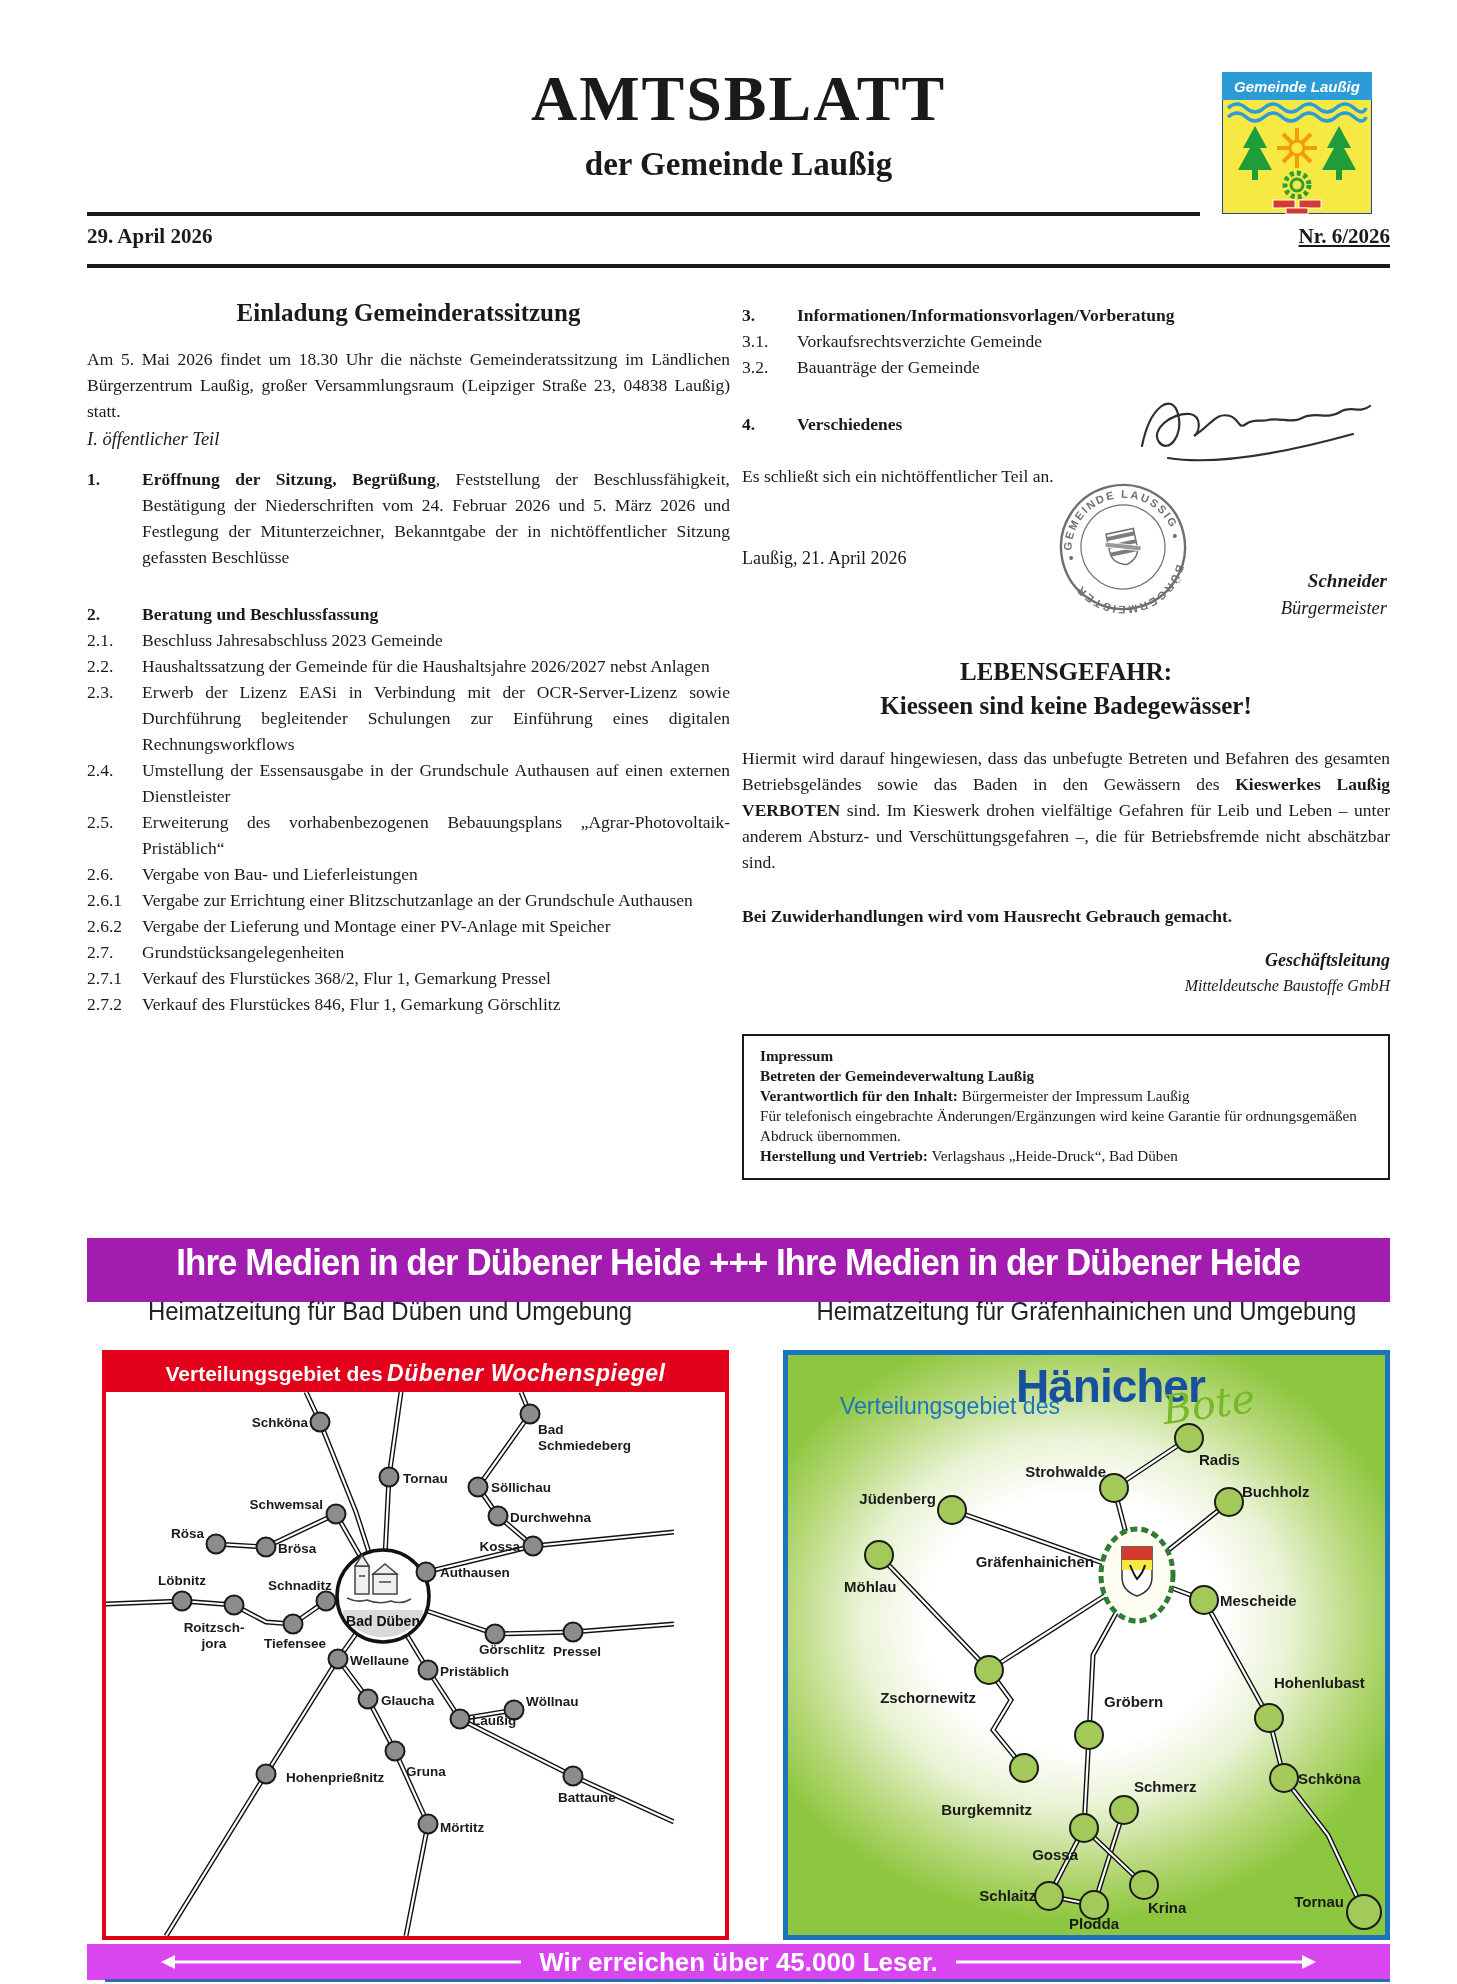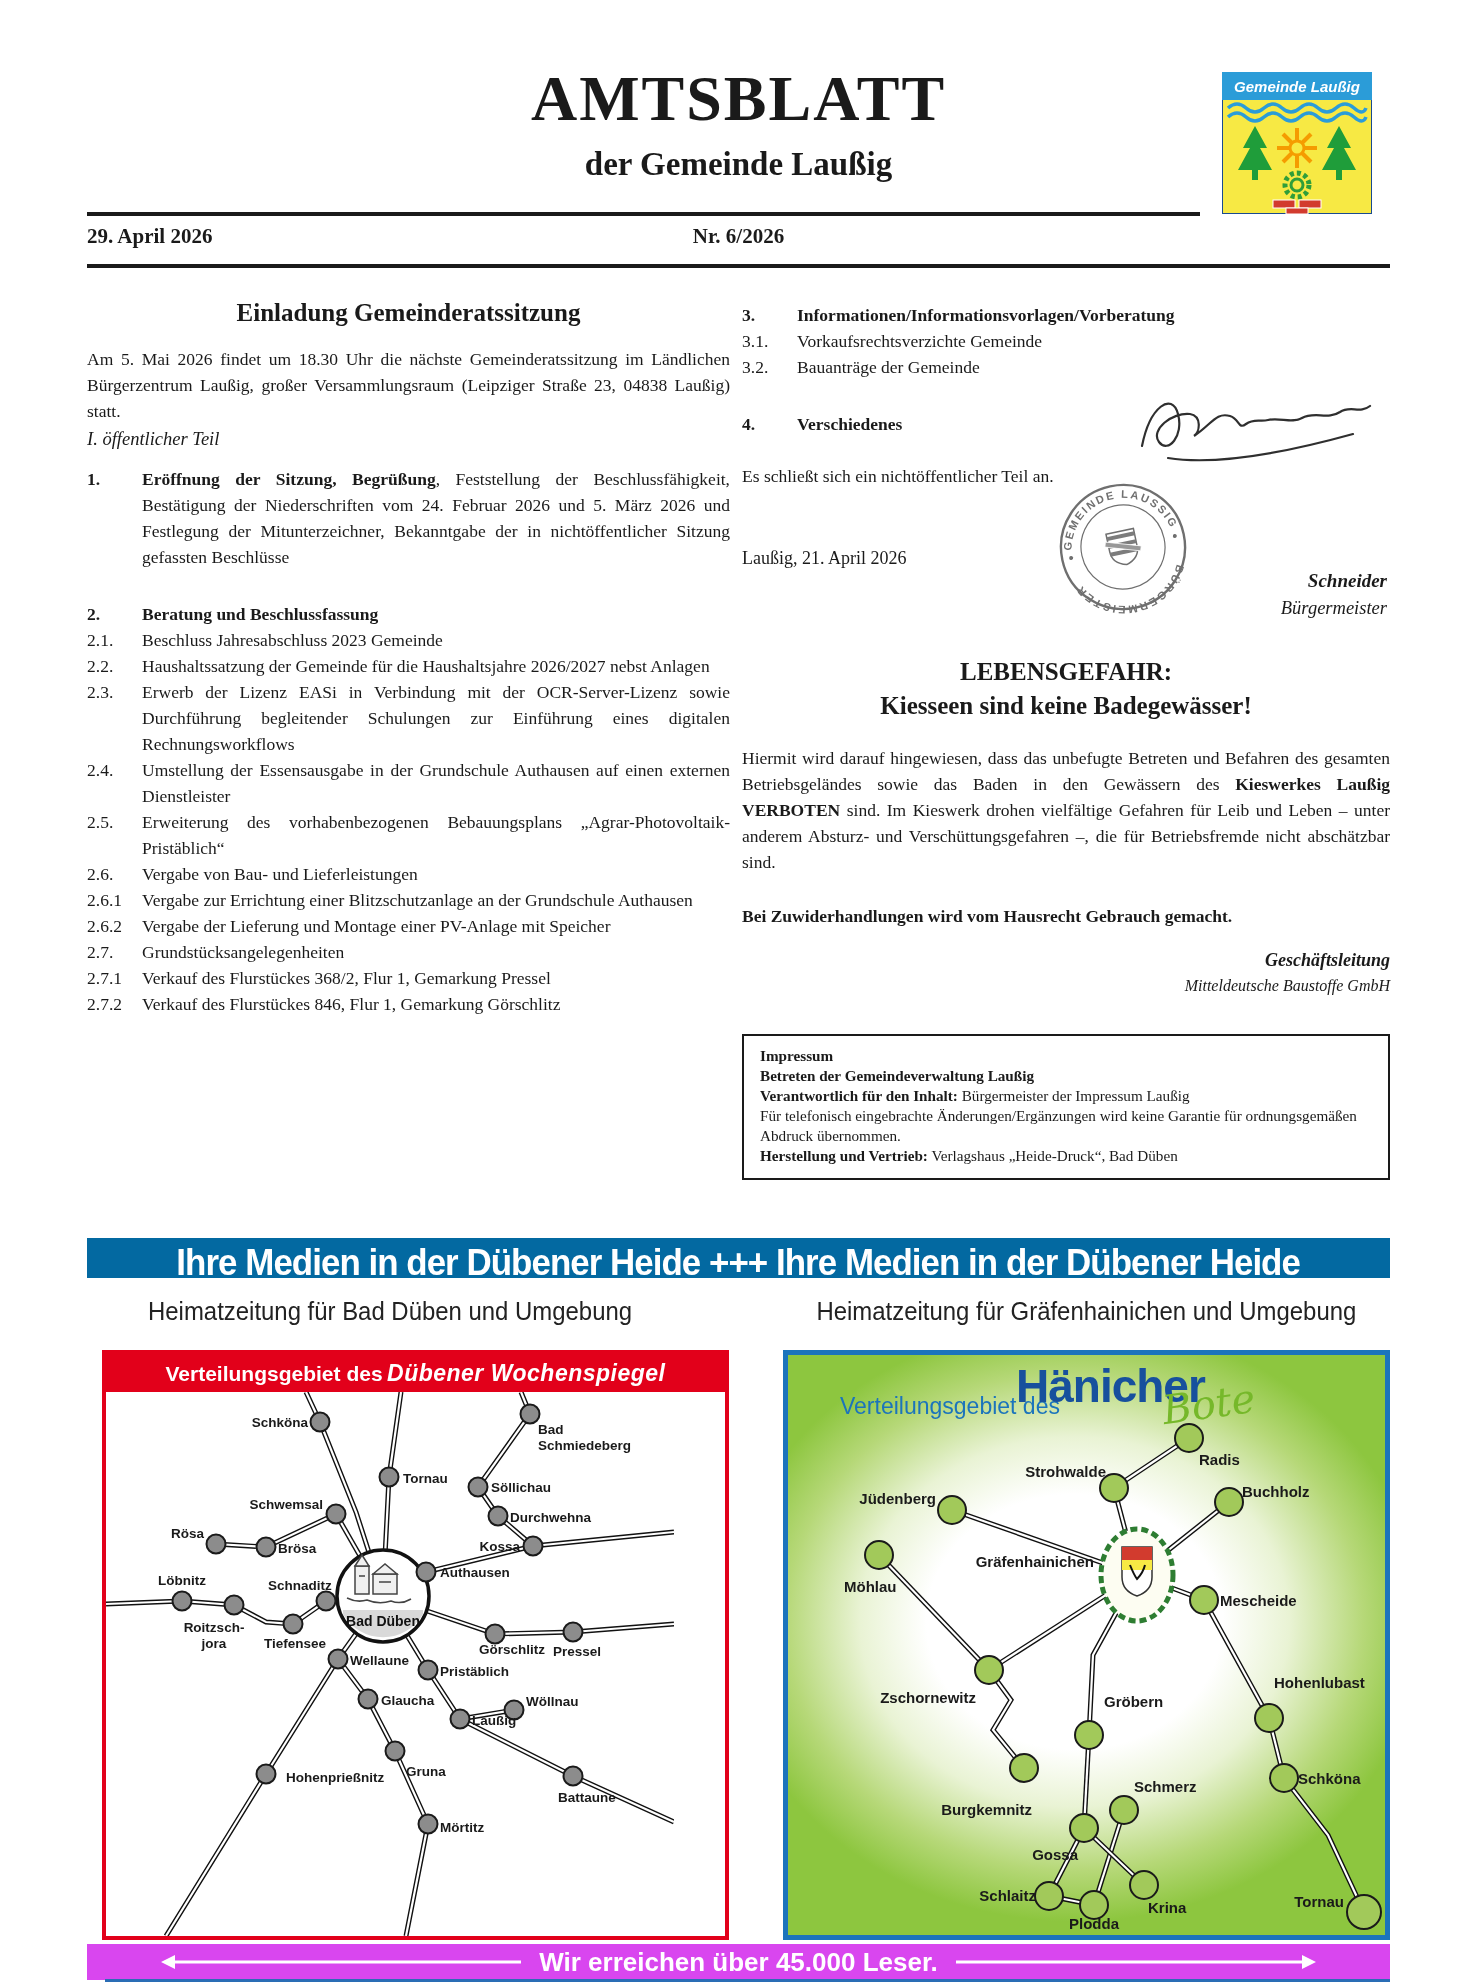--- a/index.html
+++ b/index.html
@@ -6,21 +6,21 @@
   .page{position:relative;width:1457px;height:1984px;background:#ffffff;margin:0 auto;
         font-family:"Liberation Serif",serif;color:#1a1a1a;overflow:hidden;}
   .abs{position:absolute;}
   
   .mast-title{left:87px;top:62px;width:1303px;text-align:center;font-size:64px;font-weight:bold;letter-spacing:2px;}
   .mast-sub{left:87px;top:146px;width:1303px;text-align:center;font-size:33px;font-weight:bold;}
   .rule-top{left:87px;top:212px;width:1113px;height:4px;background:#1a1a1a;}
   .rule-bot{left:87px;top:264px;width:1303px;height:4px;background:#1a1a1a;}
   .date-row{left:87px;top:224px;width:1303px;font-size:21px;font-weight:bold;}
   .date-left{position:absolute;left:0;top:0;}
-  .date-center{position:absolute;left:0;top:0;width:100%;text-align:center;}
+  .date-center{position:absolute;left:0;top:0;width:100%;text-align:right;text-decoration:underline;}
   
   .col{font-size:17.5px;line-height:26px;}
   .col-left{left:87px;top:300px;width:643px;}
   .col-right{left:742px;top:300px;width:648px;}
   .colhead{text-align:center;font-size:25px;font-weight:bold;margin:0 0 0 0;}
   .intro{text-align:justify;margin:20px 0 0 0;}
   .tagesordnung{text-align:center;font-weight:bold;font-size:18.5px;margin-top:24px;}
   .teil{font-weight:normal;font-style:italic;font-size:18.5px;margin-top:2px;}
   .agenda{margin-top:14px;}
   .arow{display:flex;}
@@ -37,21 +37,21 @@
   .sig-right{text-align:right;font-style:italic;}
   .gl{margin-top:14px;font-weight:bold;font-size:18px;}
   .glc{font-size:16px;}
   
   .signer{right:70px;top:570px;text-align:right;font-size:19px;font-style:italic;font-weight:bold;}
   .signer-role{right:70px;top:598px;text-align:right;font-size:18.5px;font-style:italic;}
   
   .impressum{left:742px;top:1034px;width:648px;border:2px solid #1a1a1a;box-sizing:border-box;
              padding:10px 16px 12px 16px;font-size:15.2px;line-height:20px;}
   
-  .banner{left:87px;top:1238px;width:1303px;height:40px;background:#0369a1;color:#fff;
+  .banner{left:87px;top:1238px;width:1303px;height:64px;background:#a21caf;color:#fff;
           font-family:"Liberation Sans",sans-serif;font-weight:800;font-size:36px;line-height:50px;text-align:center;}
   .banner span{display:inline-block;transform:scaleX(.97);letter-spacing:-1px;white-space:nowrap;}
   .heimat{top:1296px;font-family:"Liberation Sans",sans-serif;font-size:26px;color:#222;text-align:center;}
   .heimat span{display:inline-block;transform:scaleX(.92);}
   .heimat-left{left:102px;width:576px;}
   .heimat-right{left:783px;width:607px;}
   
   .map-left-box{left:102px;top:1350px;width:627px;height:590px;border:4px solid #e2001a;box-sizing:border-box;background:#fff;}
   .map-left-bar{height:38px;background:#e2001a;color:#fff;font-family:"Liberation Sans",sans-serif;
                 text-align:center;line-height:38px;white-space:nowrap;}

